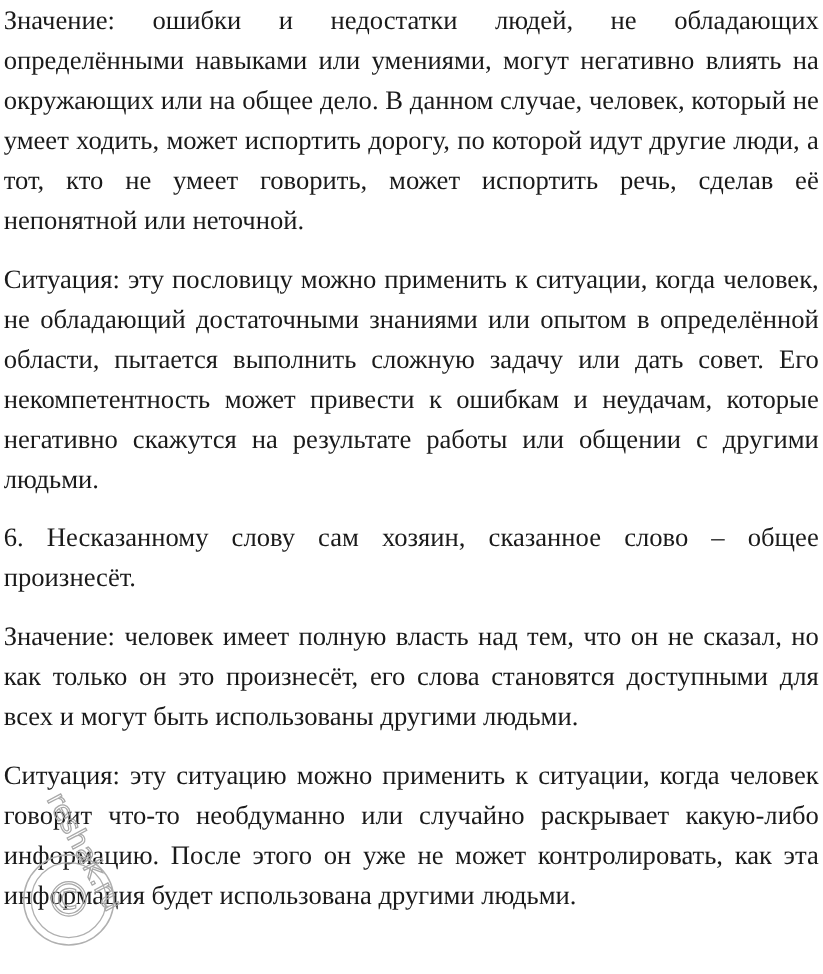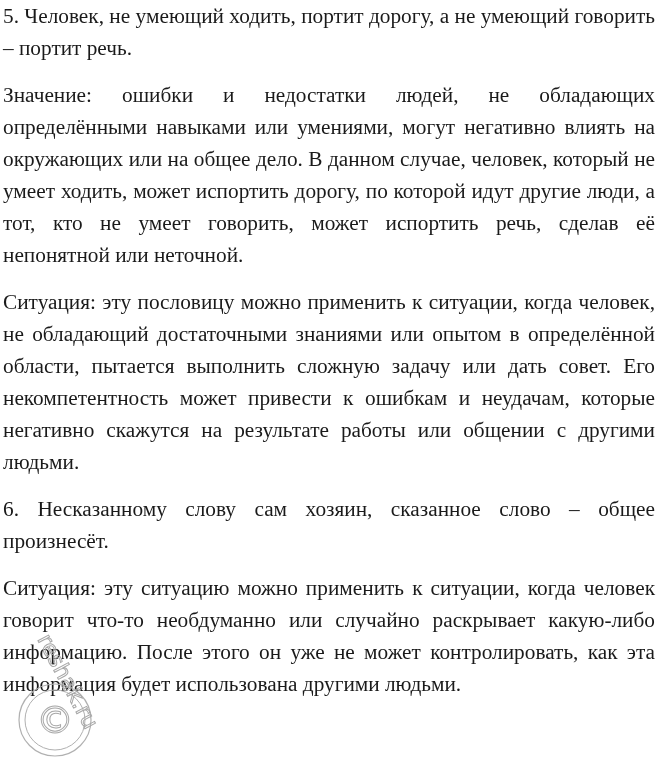--- a/index.html
+++ b/index.html
@@ -44,28 +44,28 @@
     .watermark svg {
       width: 100%;
       height: 100%;
     }
   </style>
 </head>
 <body>
 
 <div class="page">
 
-  <p class="para heading"><span>5.</span> <span>Человек, не умеющий ходить, портит дорогу, а не умеющий говорить – портит речь.</span></p>
 
   <p class="para"><span class="label">Значение:</span><span> ошибки и недостатки людей, не обладающих определёнными навыками или умениями, могут негативно влиять на окружающих или на общее дело. В данном случае, человек, который не умеет ходить, может испортить дорогу, по которой идут другие люди, а тот, кто не умеет говорить, может испортить речь, сделав её непонятной или неточной.</span></p>
 
   <p class="para"><span class="label">Ситуация:</span><span> эту пословицу можно применить к ситуации, когда человек, не обладающий достаточными знаниями или опытом в определённой области, пытается выполнить сложную задачу или дать совет. Его некомпетентность может привести к ошибкам и неудачам, которые негативно скажутся на результате работы или общении с другими людьми.</span></p>
 
   <p class="para heading"><span>6.</span> <span>Несказанному слову сам хозяин, сказанное слово – общее произнесёт.</span></p>
 
+  <p class="para"><span class="label">Значение:</span><span> человек имеет полную власть над тем, что он не сказал, но как только он это произнесёт, его слова становятся доступными для всех и могут быть использованы другими людьми.</span></p>
 
   <p class="para"><span class="label">Ситуация:</span><span> эту ситуацию можно применить к ситуации, когда человек говорит что-то необдуманно или случайно раскрывает какую-либо информацию. После этого он уже не может контролировать, как эта информация будет использована другими людьми.</span></p>
 
 </div>
 
 <div class="watermark">
   <svg viewBox="0 0 110 150" xmlns="http://www.w3.org/2000/svg">
     <circle cx="40" cy="95" r="36" fill="none" stroke="#b0b0b0" stroke-width="1.2"></circle>
     <circle cx="40" cy="95" r="30" fill="none" stroke="#b0b0b0" stroke-width="1"></circle>
     <text x="40" y="108" text-anchor="middle" font-family="DejaVu Sans, sans-serif" font-size="38" fill="none" stroke="#a8a8a8" stroke-width="1">©</text>

